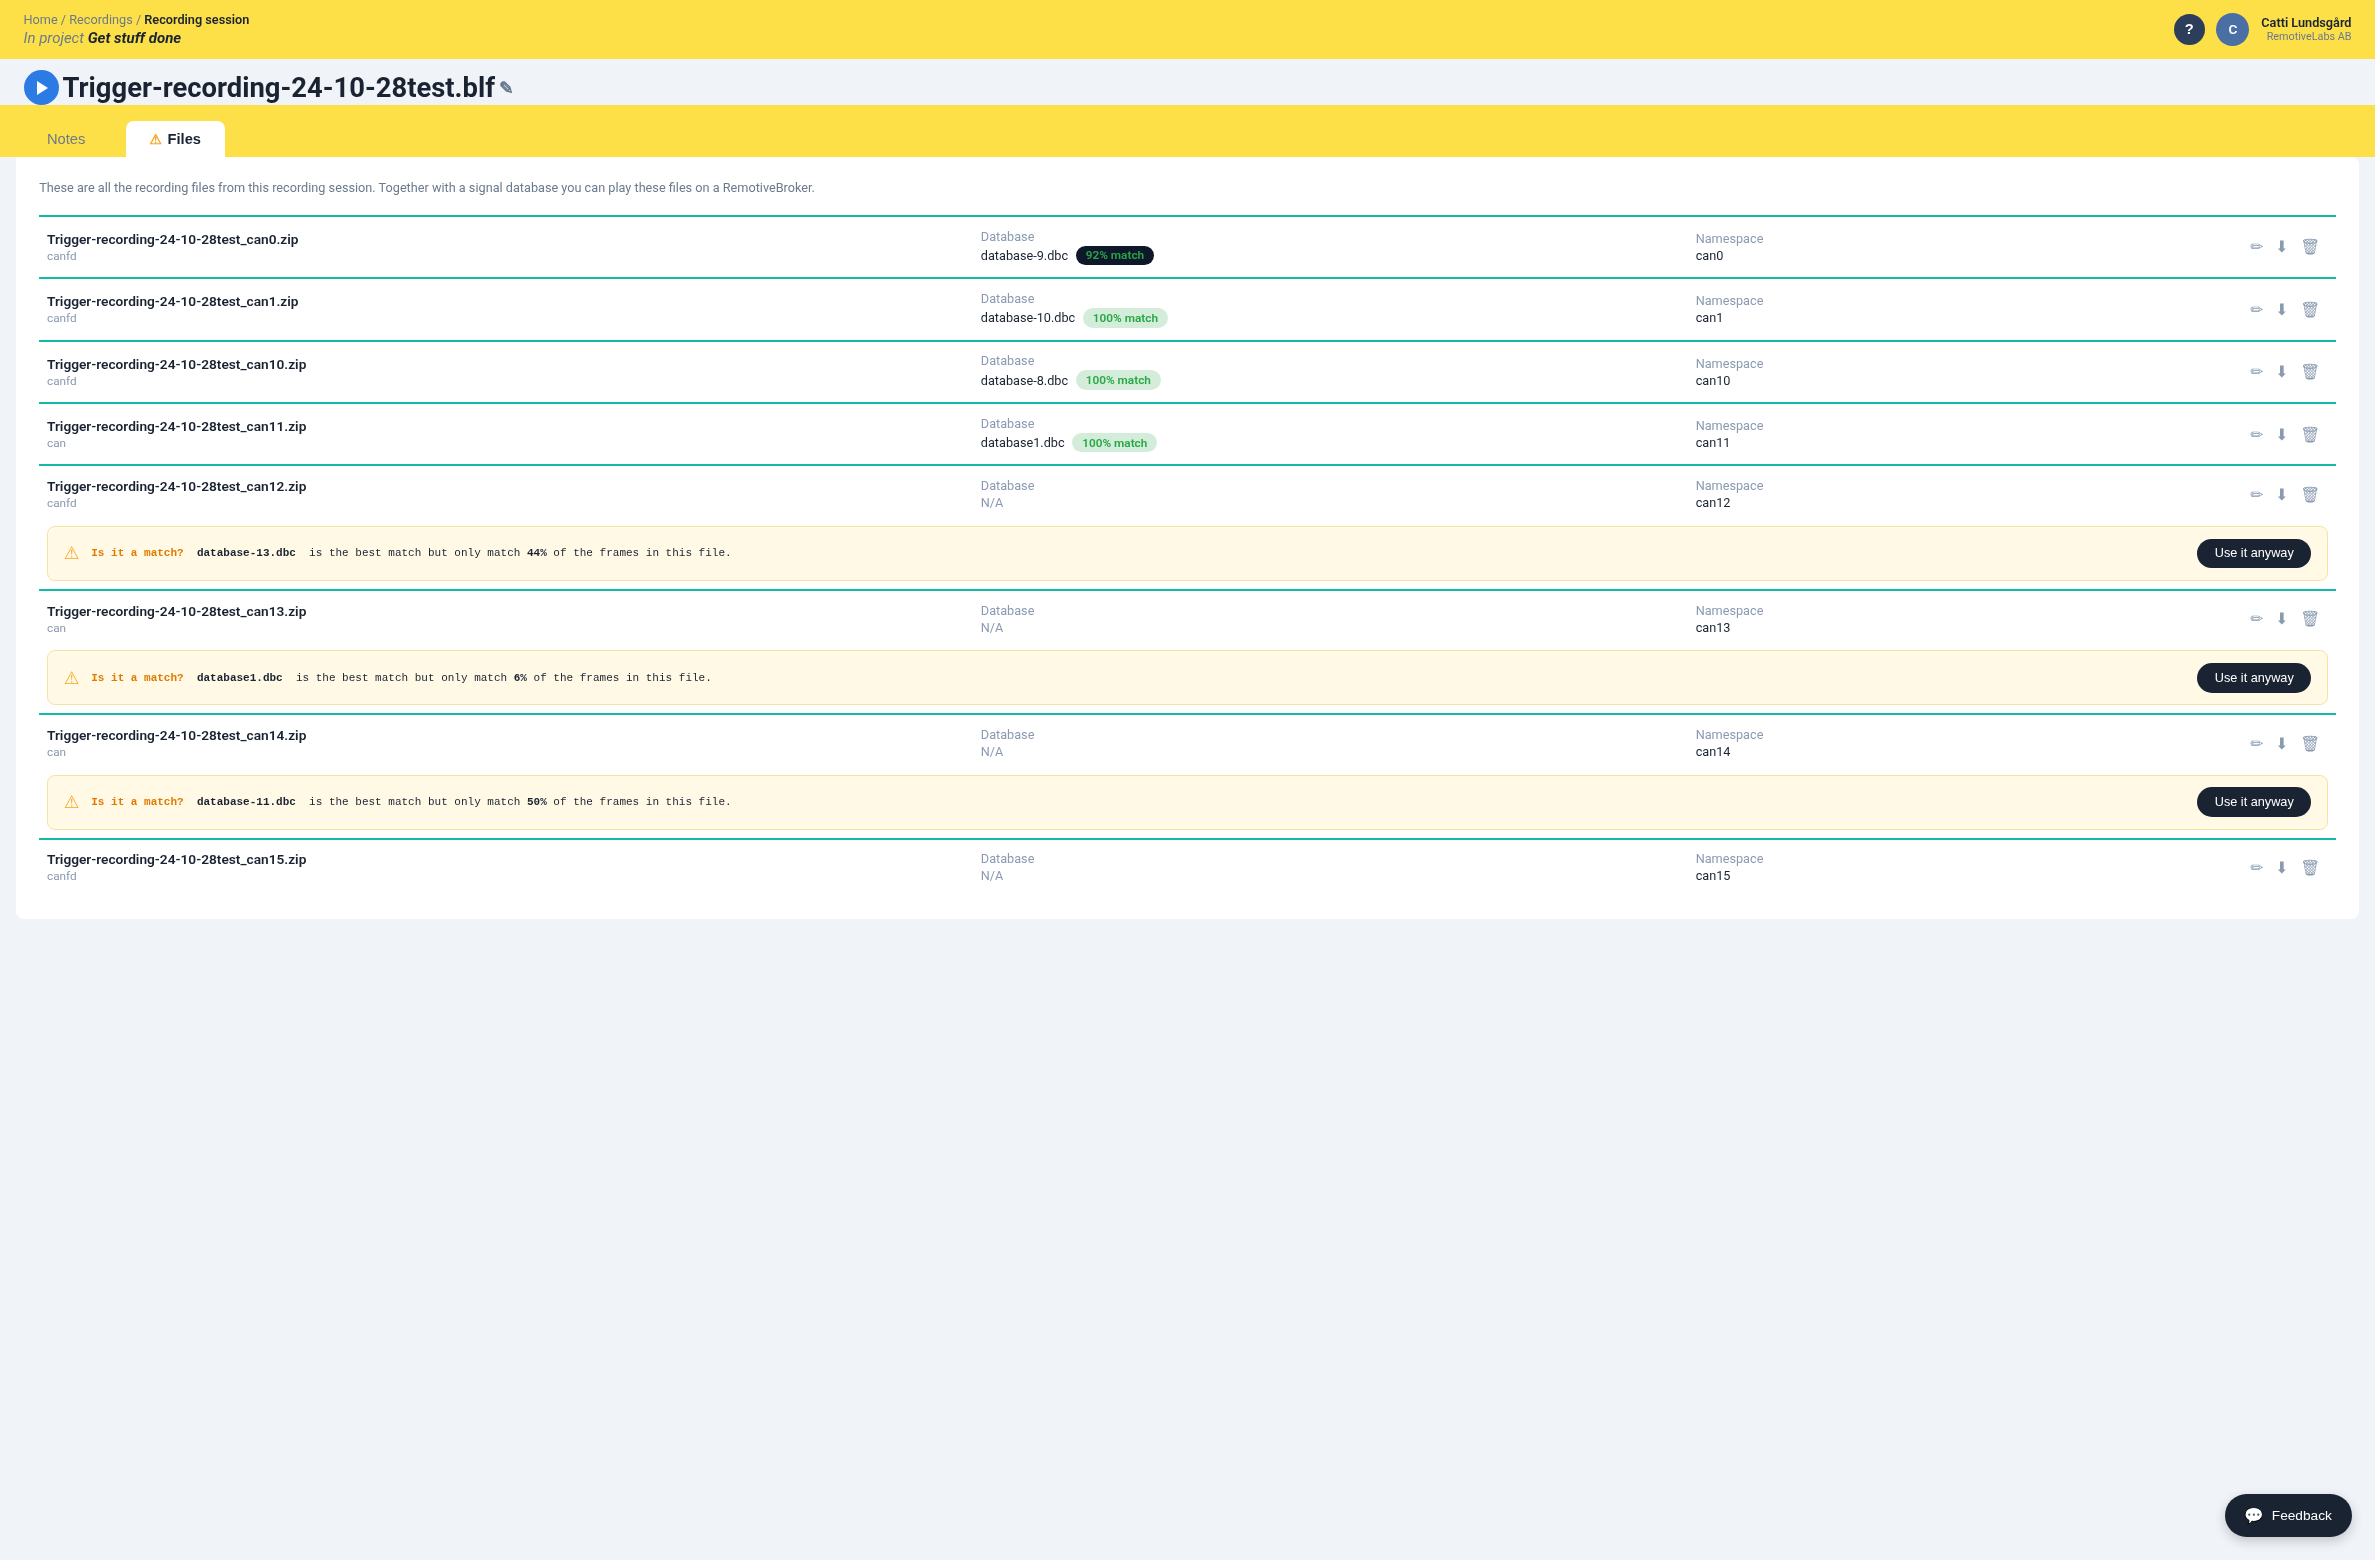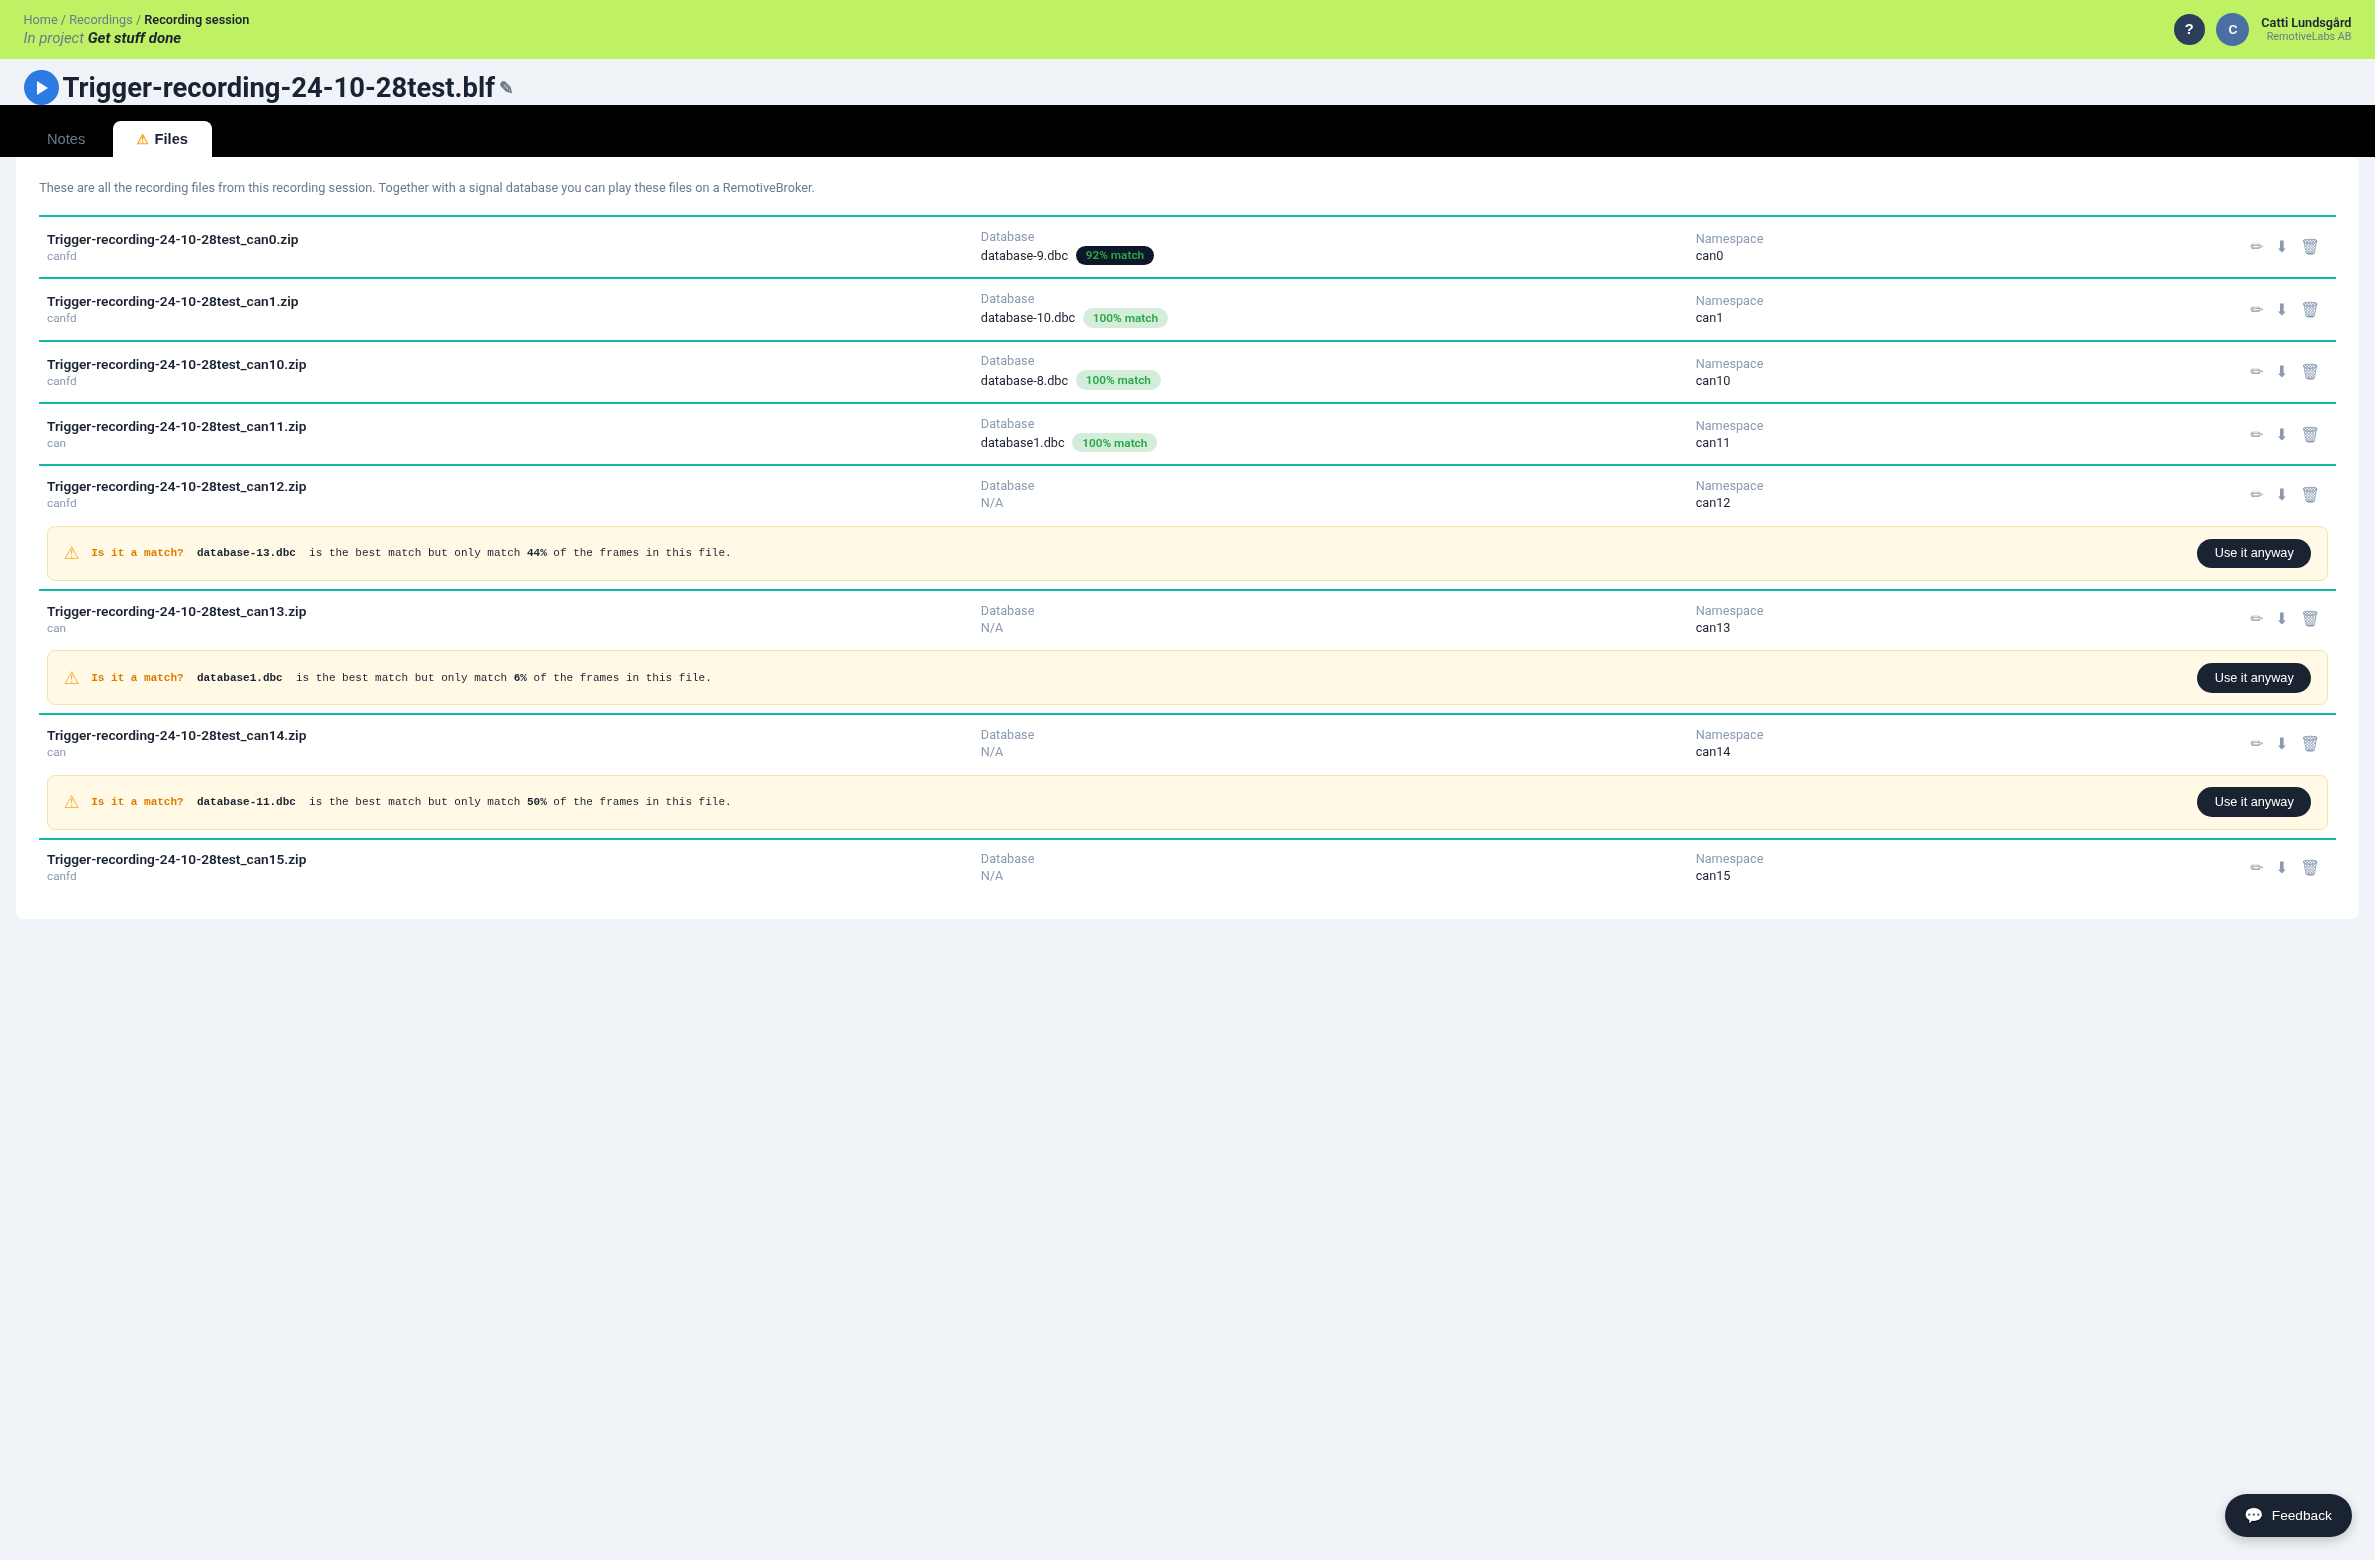--- a/index.html
+++ b/index.html
@@ -10,21 +10,21 @@
       font-size: 13.7px;
       color: #1a2332;
     }
 
     
     .header {
       display: flex;
       align-items: center;
       justify-content: space-between;
       padding: 11.8px 23.5px;
-      background: #bef264;
+      background: #fde047;
     }
     .breadcrumb {
       font-size: 12.7px;
       color: #6b7a8d;
     }
     .breadcrumb .recording-session {
       font-weight: 600;
       color: #1a2332;
     }
     .project-line {
@@ -113,22 +113,22 @@
     .edit-icon {
       font-size: 17.6px;
       color: #6b7a8d;
       cursor: pointer;
     }
 
     
     .tabs {
       display: flex;
       padding: 15.7px 23.5px 0;
-      background: #000000;
-      gap: 4px;
+      background: #fde047;
+      gap: 17px;
     }
     .tab {
       padding: 9.8px 23.5px;
       border-radius: 7.8px 7.8px 0 0;
       cursor: pointer;
       font-size: 14.7px;
       font-weight: 500;
       color: #6b7a8d;
       background: transparent;
       border: none;

